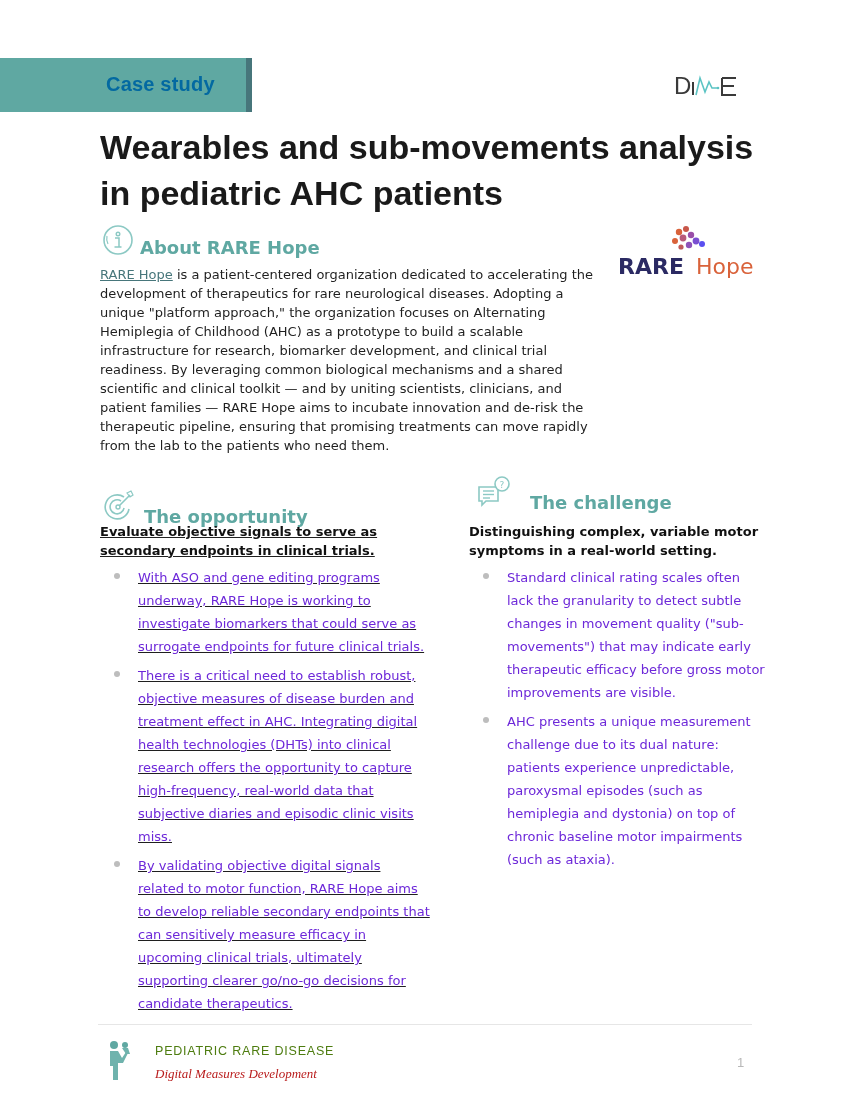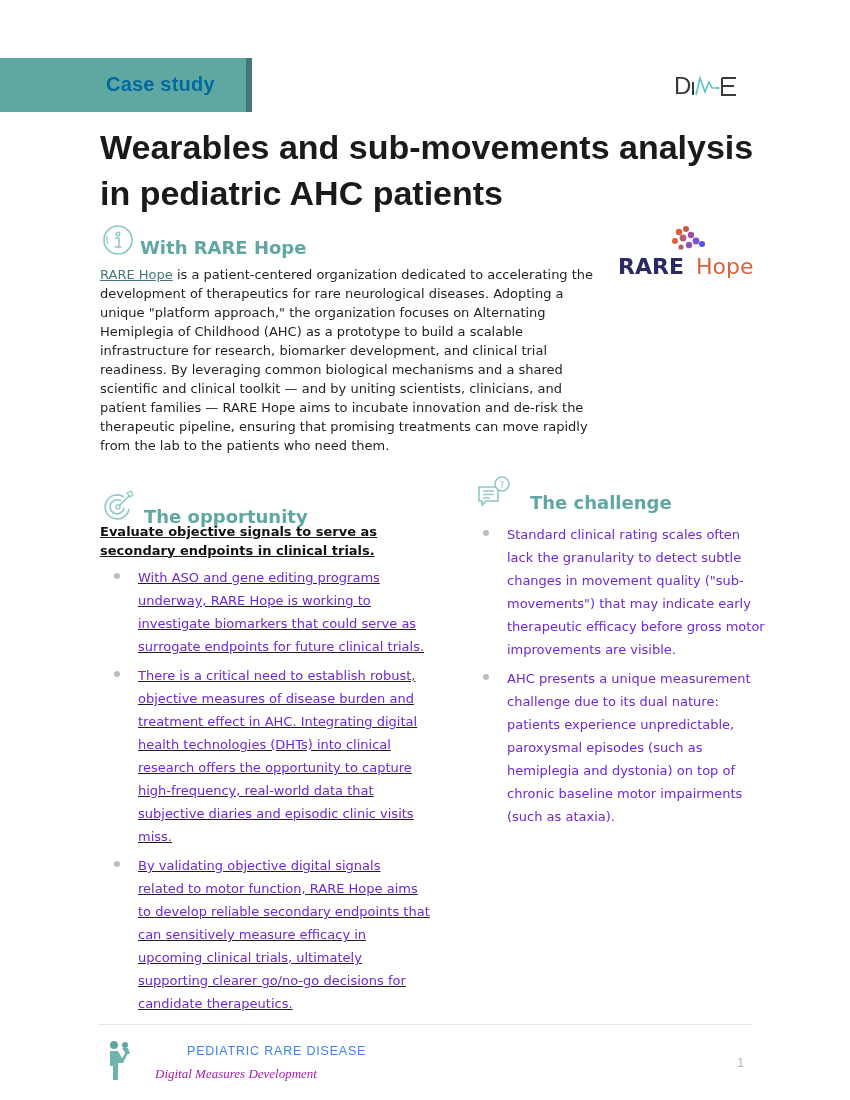--- a/index.html
+++ b/index.html
@@ -17,22 +17,22 @@
   .about-text { position:absolute; left:100px; top:265px; width:505px; font-size:13px; line-height:19px; color:#1f1f1f; }
   .about-text a { color:#47767b; text-decoration:underline; }
   .rare-logo { position:absolute; left:616px; top:224px; width:150px; height:62px; }
   .col { position:absolute; width:330px; }
   .col .lead { font-weight:bold; font-size:13px; line-height:18.5px; color:#111; margin:0 0 6px 0; }
   .col ul { list-style:none; margin:0; padding:0; }
   .col li { position:relative; padding-left:38px; font-size:13px; line-height:23px; margin-bottom:6px; color:#6d28d9; }
   .col li .dot { position:absolute; left:14px; top:7px; width:6px; height:6px; border-radius:50%; background:#bdbdbd; }
   .footer-rule { position:absolute; left:98px; top:1024px; width:654px; height:1px; background:#e6e6e6; }
   .footer-icon { position:absolute; left:106px; top:1040px; width:26px; height:42px; }
-  .footer-title { position:absolute; left:155px; top:1044px; font-family:"Liberation Sans", sans-serif; font-size:12.5px; letter-spacing:0.8px; color:#3b82f6;margin-left:32px; }
-  .footer-sub { position:absolute; left:155px; top:1066px; font-family:"Liberation Serif", serif; font-style:italic; font-size:13px; color:#a21caf; }
+  .footer-title { position:absolute; left:155px; top:1044px; font-family:"Liberation Sans", sans-serif; font-size:12.5px; letter-spacing:0.8px; color:#4d7c0f; }
+  .footer-sub { position:absolute; left:155px; top:1066px; font-family:"Liberation Serif", serif; font-style:italic; font-size:13px; color:#b91c1c; }
   .page-num { position:absolute; left:737px; top:1055px; font-family:"Liberation Sans", sans-serif; font-size:13px; color:#b8b8b8; }
 </style>
 </head>
 <body>
 
 <div class="banner"></div>
 <div class="banner-edge"></div>
 <div class="banner-text">Case study</div>
 
 <svg class="dime" viewBox="0 0 70 28">
@@ -45,21 +45,21 @@
 
 <h1 class="title" style="margin:0;">Wearables and sub-movements analysis in pediatric AHC patients</h1>
 
 <div class="section-head" style="left:102px; top:224px;">
   <svg width="32" height="32" viewBox="0 0 32 32">
     <circle cx="16" cy="16" r="14" fill="none" stroke="#8cc9c4" stroke-width="1.6"></circle>
     <circle cx="16" cy="10" r="1.8" fill="none" stroke="#8cc9c4" stroke-width="1.4"></circle>
     <path d="M13 14 H17 V23 M12.5 23 H19.5" fill="none" stroke="#8cc9c4" stroke-width="1.5"></path>
     <path d="M5 12 Q4 16 6 20" fill="none" stroke="#8cc9c4" stroke-width="1.2"></path>
   </svg>
-  <span class="label" style="margin-left:6px; margin-bottom:-2px;">With RARE Hope</span>
+  <span class="label" style="margin-left:6px; margin-bottom:-2px;">About RARE Hope</span>
 </div>
 
 <div class="about-text"><a>RARE Hope</a><span> is a patient-centered organization dedicated to accelerating the development of therapeutics for rare neurological diseases. Adopting a unique "platform approach," the organization focuses on Alternating Hemiplegia of Childhood (AHC) as a prototype to build a scalable infrastructure for research, biomarker development, and clinical trial readiness. By leveraging common biological mechanisms and a shared scientific and clinical toolkit — and by uniting scientists, clinicians, and patient families — RARE Hope aims to incubate innovation and de-risk the therapeutic pipeline, ensuring that promising treatments can move rapidly from the lab to the patients who need them.</span></div>
 
 <svg class="rare-logo" viewBox="0 0 150 62">
   <g>
     <circle cx="63" cy="8" r="3.2" fill="#d9623a"></circle>
     <circle cx="70" cy="5" r="3" fill="#c8574a"></circle>
     <circle cx="67" cy="14" r="3.4" fill="#b85a7a"></circle>
     <circle cx="59" cy="17" r="3" fill="#d9623a"></circle>
@@ -97,20 +97,21 @@
     <path d="M3 12 H22 V26 H10 L6 30 V26 H3 Z" fill="none" stroke="#8cc9c4" stroke-width="1.6"></path>
     <line x1="7" y1="16" x2="18" y2="16" stroke="#8cc9c4" stroke-width="1.4"></line>
     <line x1="7" y1="19.5" x2="18" y2="19.5" stroke="#8cc9c4" stroke-width="1.4"></line>
     <line x1="7" y1="23" x2="14" y2="23" stroke="#8cc9c4" stroke-width="1.4"></line>
     <circle cx="26" cy="9" r="7" fill="#fff" stroke="#8cc9c4" stroke-width="1.6"></circle>
     <text x="23.5" y="12.5" font-family="DejaVu Sans, sans-serif" font-size="9" fill="#8cc9c4">?</text>
   </svg>
   <span class="label" style="margin-left:18px; margin-bottom:-4px;">The challenge</span>
 </div>
 <div class="col" style="left:469px; top:523px; width:300px;">
+  <p class="lead">Distinguishing complex, variable motor symptoms in a real-world setting.</p>
   <ul>
     <li><span class="dot"></span><span>Standard clinical rating scales often lack the granularity to detect subtle changes in movement quality ("sub-movements") that may indicate early therapeutic efficacy before gross motor improvements are visible.</span></li>
     <li><span class="dot"></span><span>AHC presents a unique measurement challenge due to its dual nature: patients experience unpredictable, paroxysmal episodes (such as hemiplegia and dystonia) on top of chronic baseline motor impairments (such as ataxia).</span></li>
   </ul>
 </div>
 
 <div class="footer-rule"></div>
 <svg class="footer-icon" viewBox="0 0 26 42">
   <circle cx="8" cy="5" r="4" fill="#5fa8a2"></circle>
   <path d="M4 11 H12 L16 18 L20 12 L22 13 L17 23 H12 V40 H7 V26 H4 Z" fill="#6fb3ad"></path>

